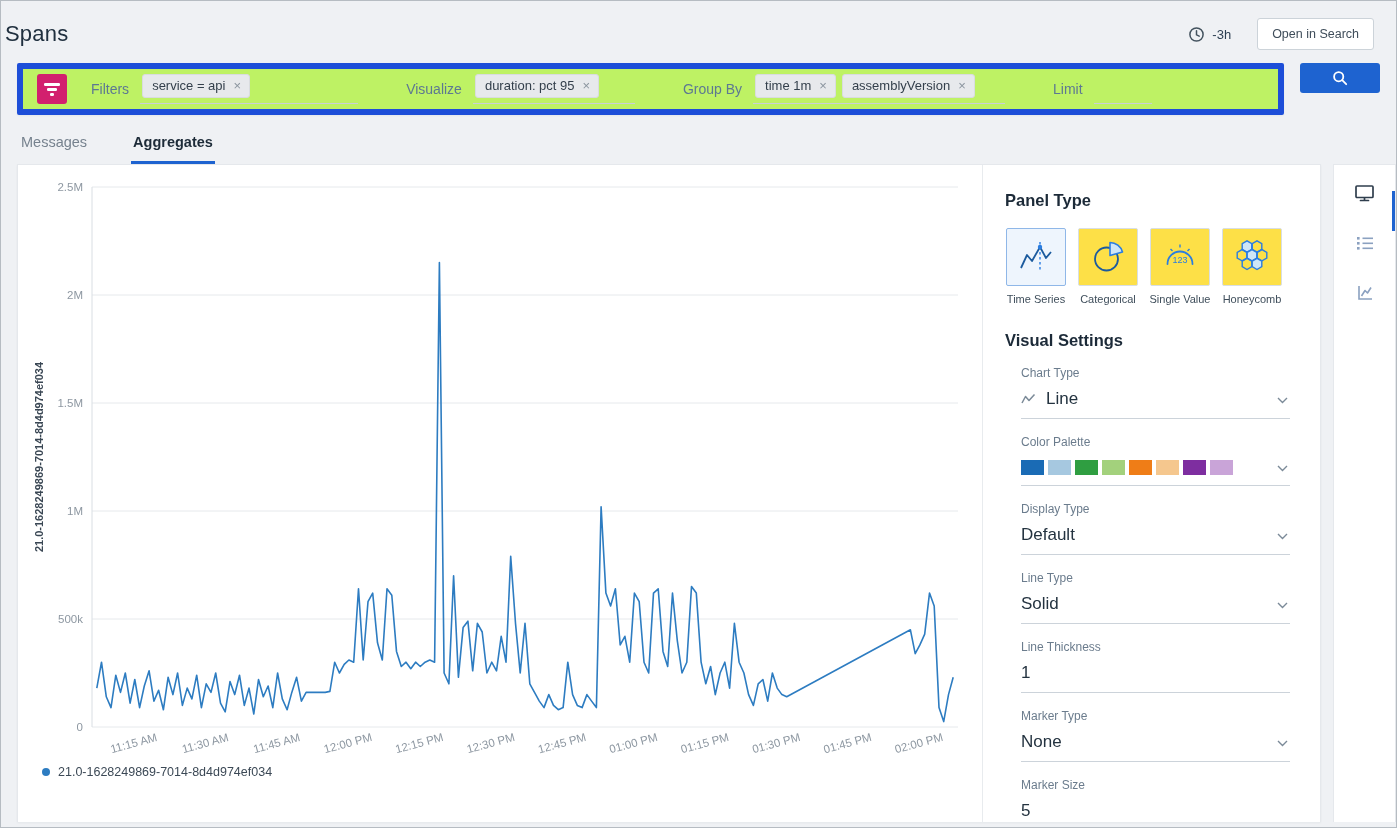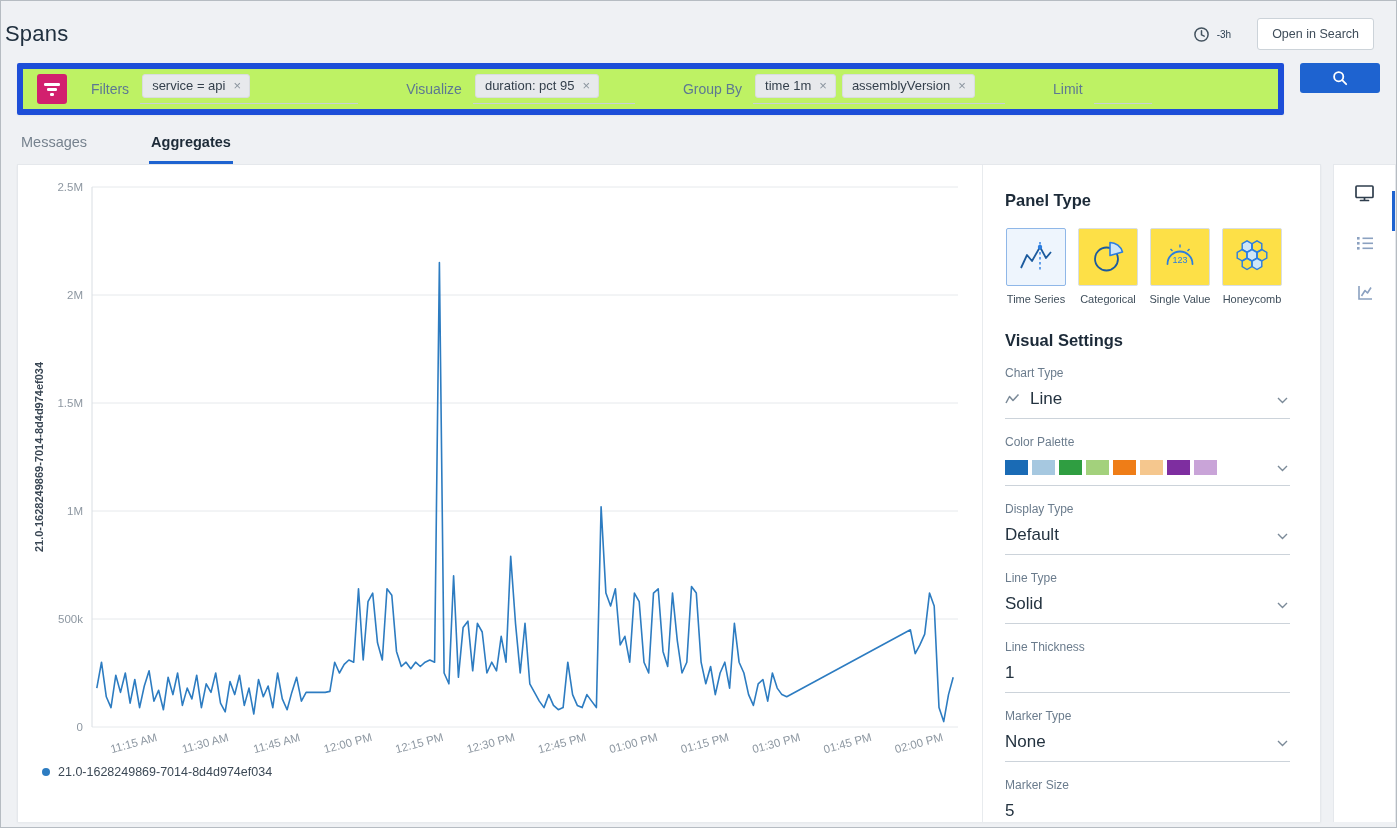--- a/index.html
+++ b/index.html
@@ -6,21 +6,21 @@
   html,body { margin:0; padding:0; background:#dfe2e6; }
   .page {
     width:1397px; height:828px; overflow:hidden; position:relative;
     background:#eff1f4; border:1px solid #b6bcc2;
     font-family:"Liberation Sans", sans-serif; color:#243240;
   }
   
   .app-header { display:flex; align-items:center; padding:17px 22px 13px 4px; }
   .page-title { font-size:22px; color:#20303f; letter-spacing:.2px; }
   .header-right { margin-left:auto; display:flex; align-items:center; gap:26px; }
-  .time-range { display:flex; align-items:center; gap:7px; color:#2c3f52; font-size:10px; }
+  .time-range { display:flex; align-items:center; gap:7px; color:#2c3f52; font-size:13px; }
   .open-search-btn {
     background:#fff; border:1px solid #ccd3d9; border-radius:3px; color:#3f4d5a;
     font-size:12.5px; padding:8px 14px; cursor:pointer; font-family:inherit;
   }
   
   .query-row { display:flex; align-items:flex-start; margin:0 16px; }
   .query-card {
     flex:1; background:#bef264; border:6px solid #1d4ed8; border-radius:2px;
     box-shadow:0 1px 2px rgba(40,50,60,.05);
     display:flex; align-items:center; padding:10px 14px; height:52px;
@@ -34,21 +34,21 @@
   .q-chips.w-filters { min-width:218px; }
   .q-chips.w-visualize { min-width:162px; }
   .q-chips.w-groupby { min-width:252px; }
   .q-chips.w-limit { min-width:58px; }
   .chip { background:#e7e9ec; border:1px solid #d9dcdf; border-radius:3px; color:#333f4b;
     font-size:13px; padding:3px 8px 4px 9px; display:flex; align-items:center; gap:8px; white-space:nowrap; }
   .chip-x { color:#8a949e; font-size:13px; line-height:1; cursor:pointer; }
   .search-btn { width:80px; height:30px; background:#1e63d0; border:none; border-radius:3px;
     margin-left:16px; display:flex; align-items:center; justify-content:center; cursor:pointer; }
   
-  .tabs { display:flex; margin:8px 18px 0 18px; gap:60px; }
+  .tabs { display:flex; margin:8px 18px 0 18px; gap:42px; }
   .tab { padding:11px 2px 11px 2px; font-size:14.5px; color:#76828e; cursor:pointer;
     border-bottom:3px solid transparent; }
   .tab.active { color:#1d2b38; font-weight:bold; border-bottom:3px solid #1e63d0; }
   
   .main { display:flex; margin-left:16px; height:658px; }
   .content-card { flex:1; background:#fff; border:1px solid #e5e8ec; border-bottom:none;
     box-shadow:0 1px 2px rgba(40,50,60,.05); display:flex; }
   .chart-area { flex:1; padding:8px 4px 0 10px; min-width:0; }
   .legend-row { display:flex; align-items:center; gap:8px; margin:0 0 0 14px; }
   .legend-dot { width:8px; height:8px; border-radius:50%; }
@@ -56,21 +56,21 @@
   
   .settings { width:338px; border-left:1px solid #e8ebee; padding:20px 30px 0 22px; flex:0 0 338px; }
   .panel-title { font-size:16.5px; font-weight:bold; color:#1c2a38; margin:6px 0 18px 0; }
   .panel-types { display:flex; gap:10px; }
   .ptype { display:flex; flex-direction:column; align-items:center; width:62px; cursor:pointer; }
   .ptype-box { width:60px; height:58px; border:1px solid #d8dee4; border-radius:2px; background:#fde047;
     display:flex; align-items:center; justify-content:center; }
   .ptype.selected .ptype-box { border:1px solid #8fb7e8; background:#eef5fd; }
   .ptype-label { margin-top:7px; font-size:11px; color:#3f4e5b; white-space:nowrap; }
   .vs-title { font-size:16.5px; font-weight:bold; color:#1c2a38; margin:26px 0 4px 0; }
-  .vs-field { margin-top:16px; cursor:pointer; }
+  .vs-field { margin-top:16px; cursor:pointer;margin-left:16px; }
   .vs-label { font-size:12px; color:#6b7c8d; }
   .vs-control { display:flex; align-items:center; padding:9px 2px 9px 0; border-bottom:1px solid #ccd3da; }
   .vs-value { font-size:17px; color:#243340; }
   .vs-control .chev { margin-left:auto; }
   .line-glyph { margin-right:10px; display:inline-flex; }
   .swatches { display:flex; gap:4px; }
   .swatch { width:23px; height:15px; display:inline-block; }
   
   .rail { width:63px; background:#fff; border:1px solid #e5e8ec; border-bottom:none; margin-left:12px;
     position:relative; padding-top:16px; flex:0 0 63px; }

